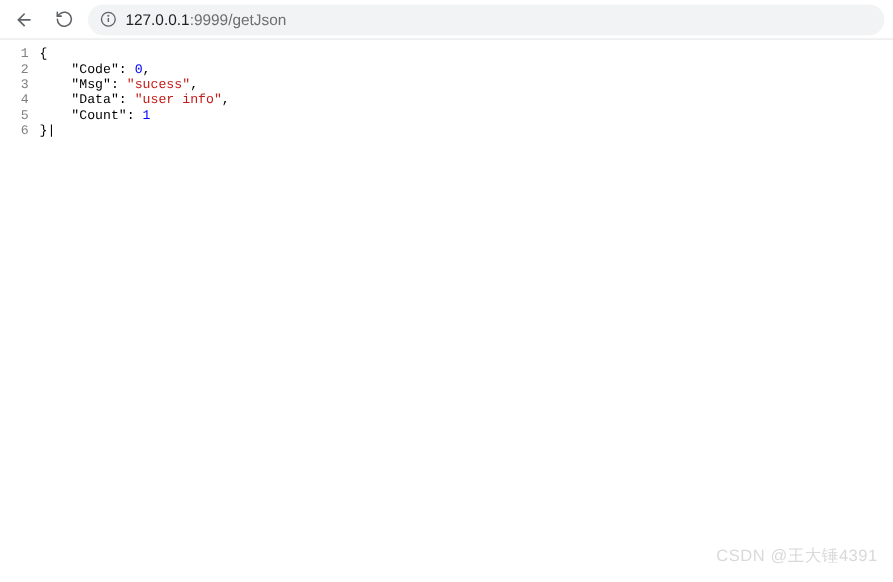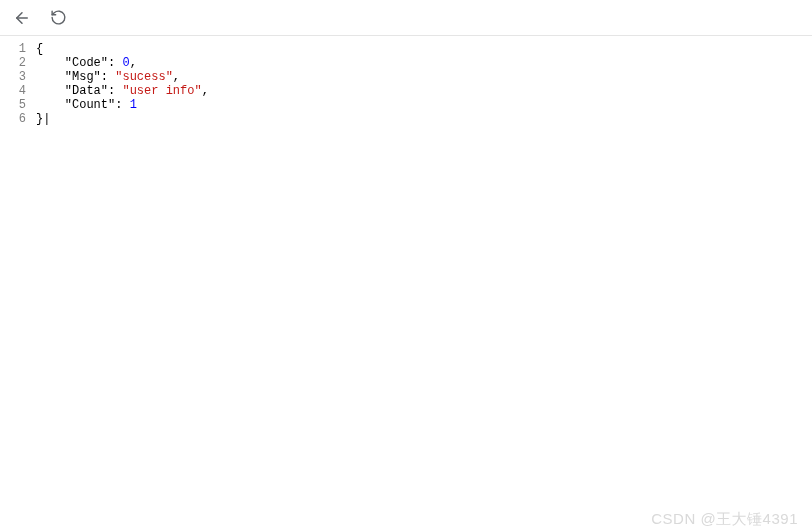--- a/index.html
+++ b/index.html
@@ -80,21 +80,21 @@
     .tk-brace { color: #000000; }
     .tk-key { color: #000000; }
     .tk-colon { color: #000000; }
     .tk-num { color: #0000ff; }
     .tk-str { color: #c41a16; }
     .tk-punc { color: #000000; }
     .cursor-mark { color: #000000; }
     .watermark {
       position: absolute;
       right: 14px;
-      bottom: 0;
+      bottom: 14px;
       font-size: 15px;
       color: #d9d9d9;
       font-family: "Microsoft YaHei", Arial, sans-serif;
       letter-spacing: 0.5px;
       user-select: none;
     }
   </style>
 </head>
 <body>
 
@@ -105,20 +105,30 @@
         <polyline points="12 19 5 12 12 5"></polyline>
       </svg>
   </button>
 
   <button class="nav-btn">
     <svg width="17" height="17" viewBox="0 0 24 24" fill="none" stroke="currentColor" stroke-width="2" stroke-linecap="round" stroke-linejoin="round">
         <path d="M3 12a9 9 0 1 0 3-6.7L3 8"></path>
         <polyline points="3 3 3 8 8 8"></polyline>
       </svg>
   </button>
+  <div class="addr-bar">
+    <span class="info-icon">
+      <svg width="15" height="15" viewBox="0 0 24 24" fill="none" stroke="currentColor" stroke-width="2">
+          <circle cx="12" cy="12" r="10"></circle>
+          <line x1="12" y1="10" x2="12" y2="16"></line>
+          <circle cx="12" cy="7" r="0.5" fill="currentColor"></circle>
+        </svg>
+    </span>
+    <span class="url-text"><span class="url-host">127.0.0.1</span><span class="url-path">:9999/getJson</span></span>
+  </div>
 </div>
 
 <div class="content">
   <div class="code-row">
     <div class="gutter">1</div>
     <div class="code-line"><span class="tk-brace">{</span></div>
   </div>
   <div class="code-row">
     <div class="gutter">2</div>
     <div class="code-line">    <span class="tk-key">"Code"</span><span class="tk-colon">:</span> <span class="tk-num">0</span><span class="tk-punc">,</span></div>

